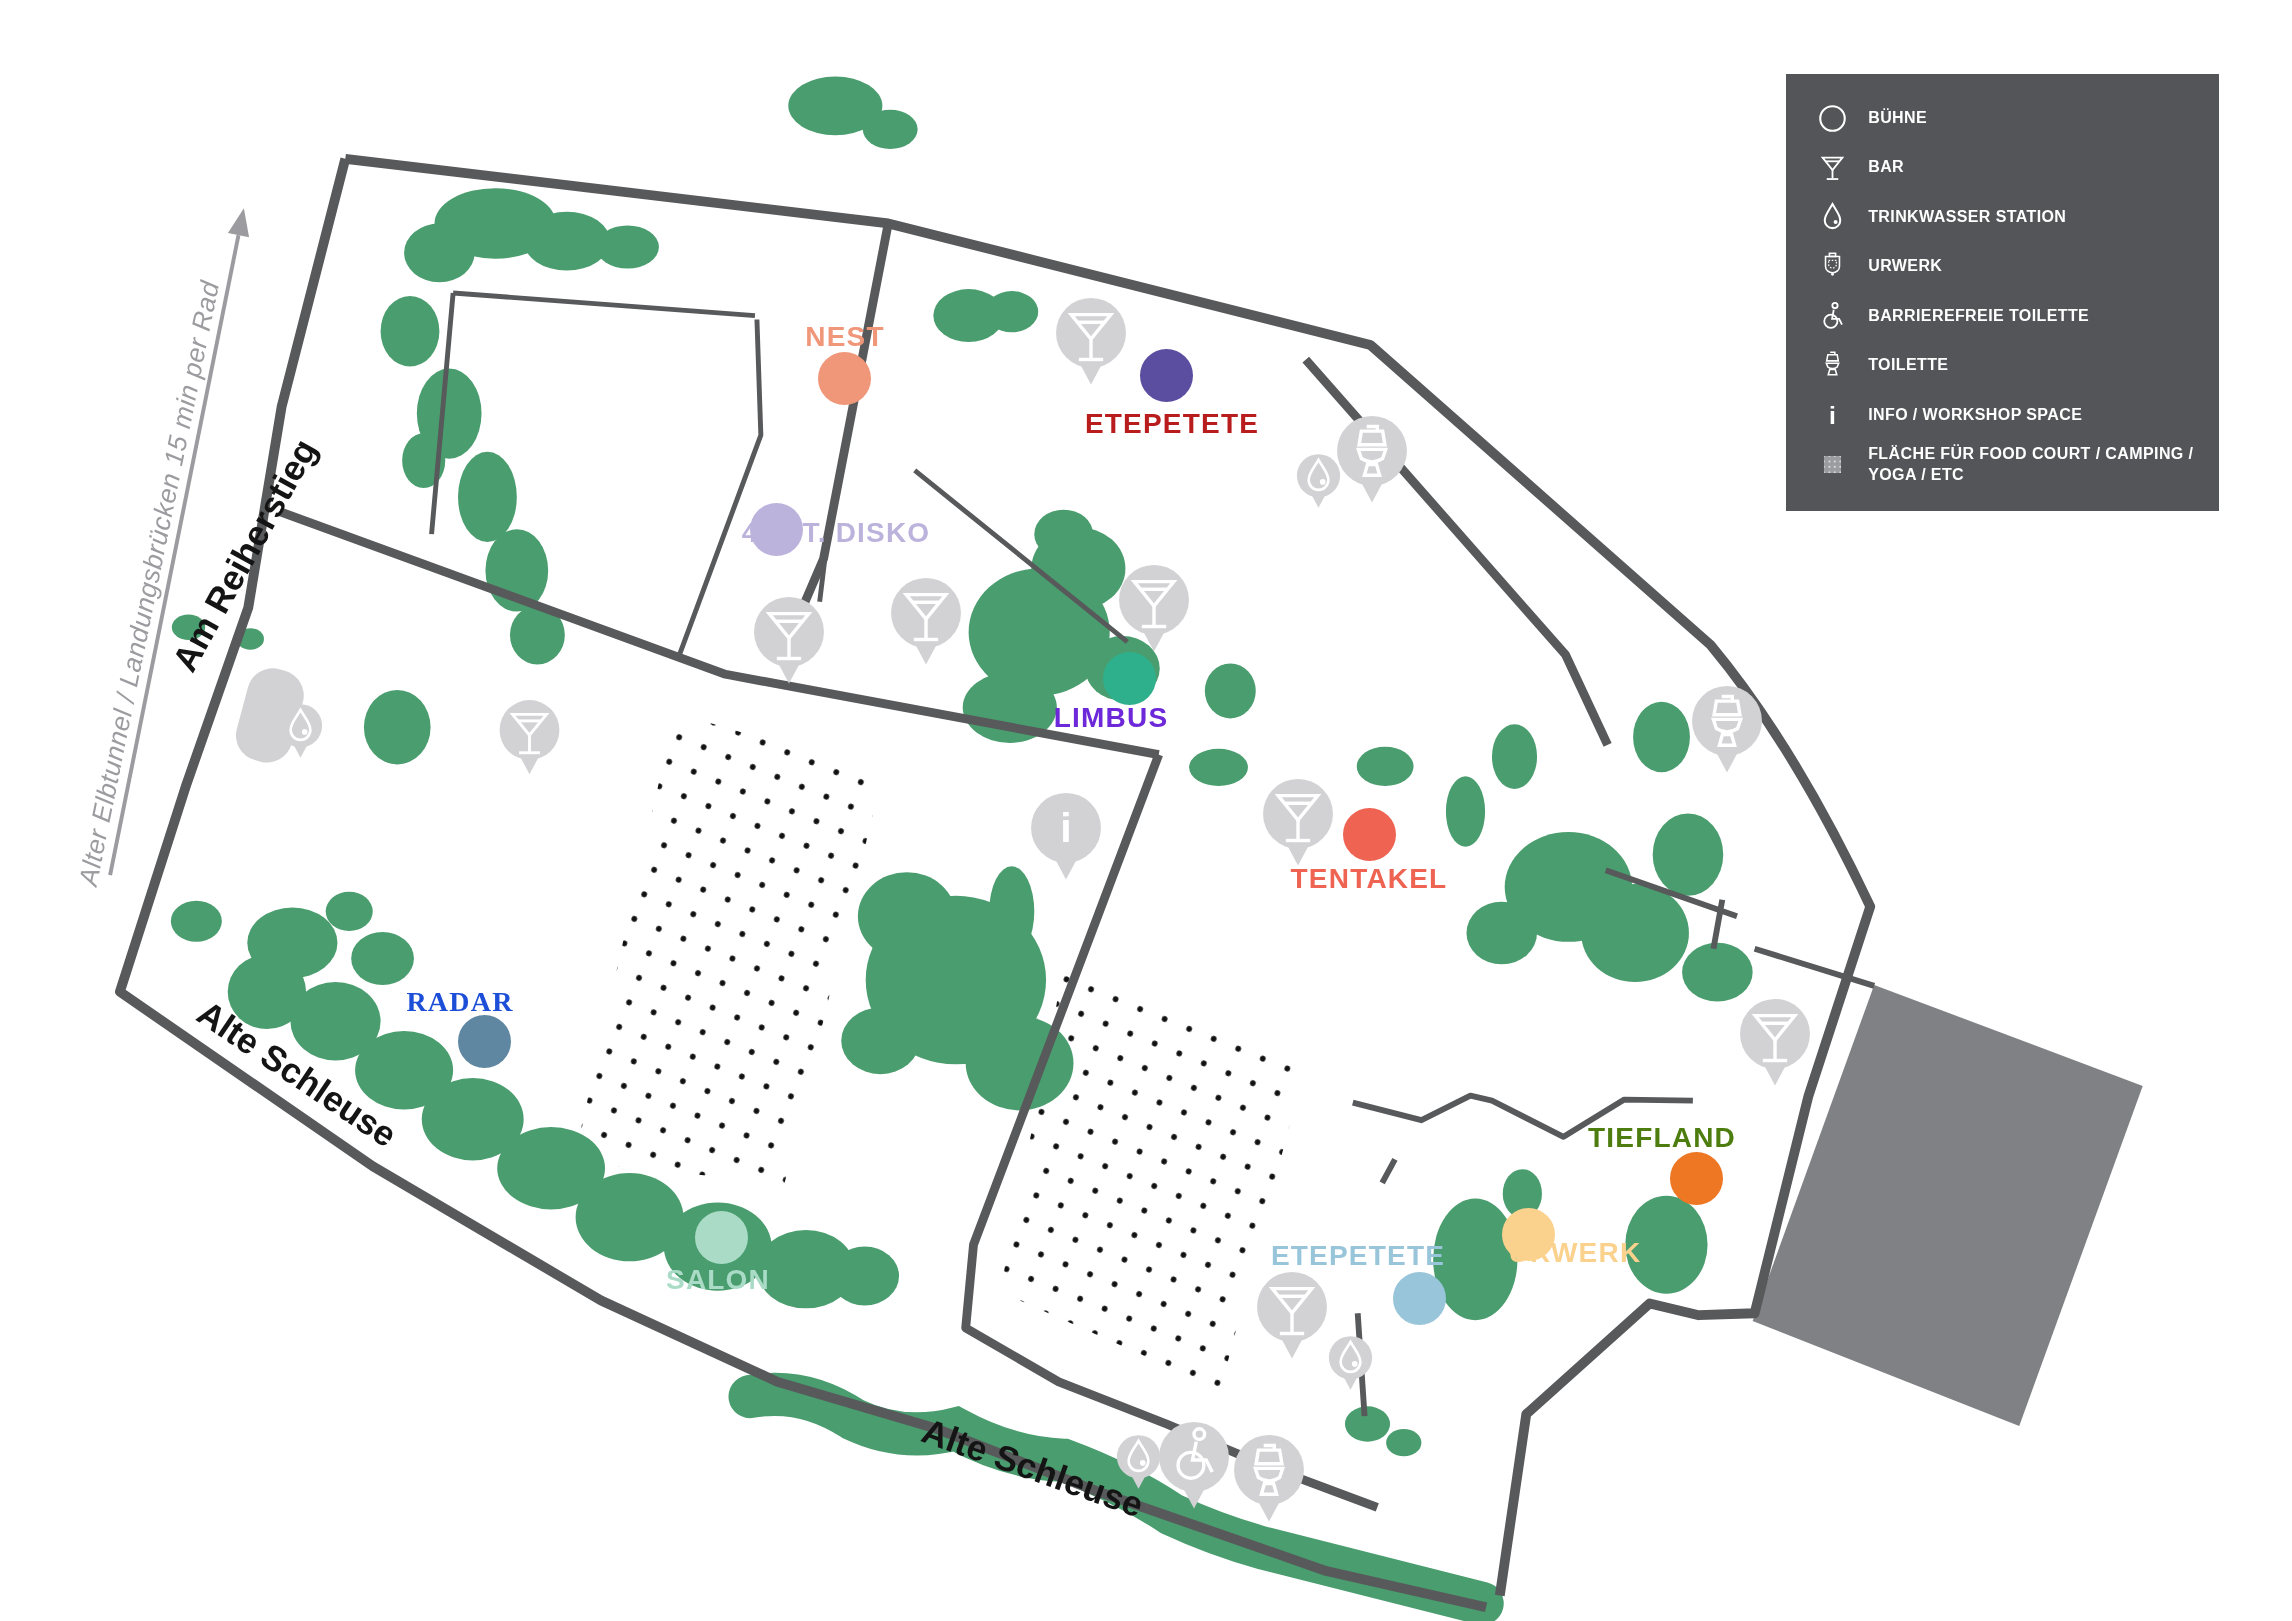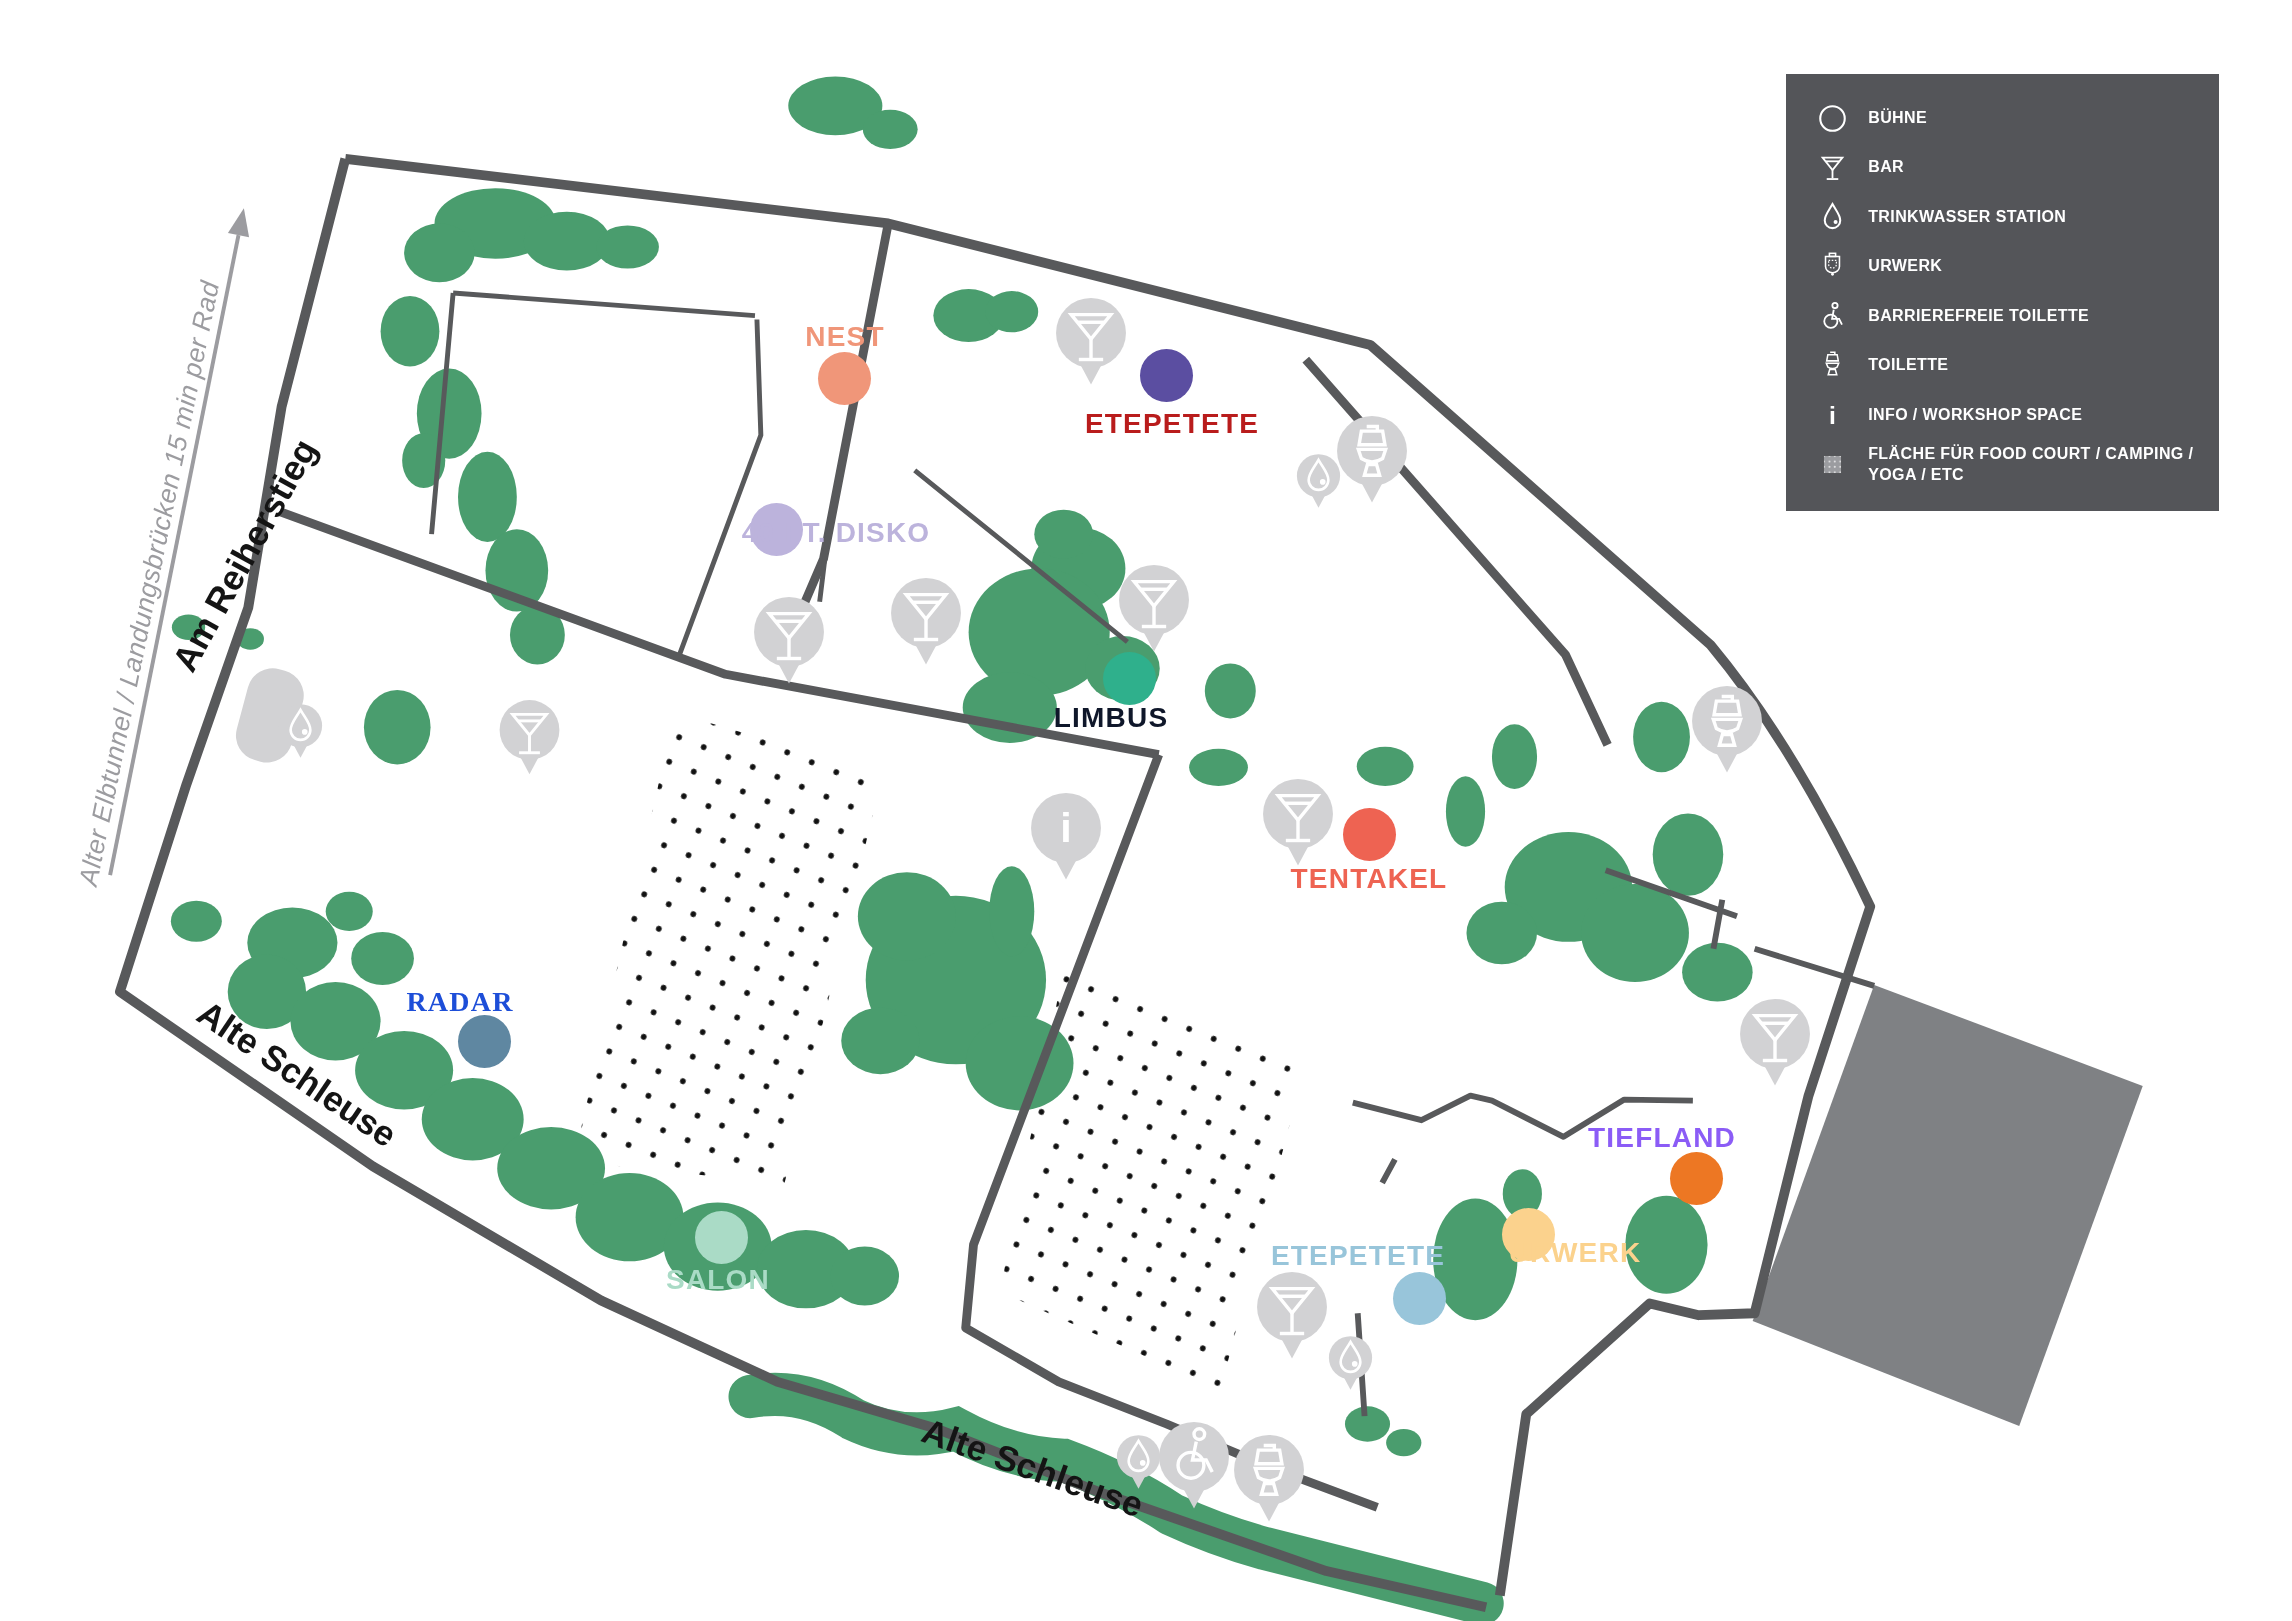--- a/index.html
+++ b/index.html
@@ -260,33 +260,33 @@
           <use href="#pin-toilet"></use>
         </svg>
       </div>
       <div class="stage-dot" style="left: 818px; top: 352px; background: rgb(240, 150, 121);"></div>
       <div class="stage-label" style="left: 845px; top: 337px; color: rgb(240, 150, 121);">NEST</div>
       <div class="stage-dot" style="left: 1140px; top: 349px; background: rgb(91, 78, 161);"></div>
       <div class="stage-label" style="left: 1166px; top: 424px; color: #b91c1c; margin-left: 6px;">ETEPETETE</div>
       <div class="stage-dot" style="left: 750px; top: 503px; background: rgb(188, 179, 220);"></div>
       <div class="stage-label" style="left: 836px; top: 486px; color: rgb(188, 179, 220); margin-top: 47px;">40 FT. DISKO</div>
       <div class="stage-dot" style="left: 1103px; top: 652px; background: rgb(47, 176, 140);"></div>
-      <div class="stage-label" style="left: 1111px; top: 718px; color: #0f172a;">LIMBUS</div>
+      <div class="stage-label" style="left: 1111px; top: 718px; color: #6d28d9;">LIMBUS</div>
       <div class="stage-dot" style="left: 1343px; top: 808px; background: rgb(238, 99, 82);"></div>
       <div class="stage-label" style="left: 1369px; top: 879px; color: rgb(238, 99, 82);">TENTAKEL</div>
       <div class="stage-dot" style="left: 458px; top: 1015px; background: rgb(95, 135, 161);"></div>
       <div class="stage-label" style="left: 460px; top: 1002px; color: #1d4ed8; font-family: Liberation Serif, serif;">RADAR</div>
       <div class="stage-dot" style="left: 695px; top: 1211px; background: rgb(170, 219, 198);"></div>
       <div class="stage-label" style="left: 718px; top: 1280px; color: rgb(170, 219, 198);">SALON</div>
       <div class="stage-dot" style="left: 1393px; top: 1272px; background: rgb(152, 197, 218);"></div>
       <div class="stage-label" style="left: 1358px; top: 1256px; color: rgb(152, 197, 218);">ETEPETETE</div>
       <div class="stage-dot" style="left: 1502px; top: 1208px; background: rgb(251, 210, 141);"></div>
       <div class="stage-label" style="left: 1575px; top: 1253px; color: rgb(251, 210, 141);">URWERK</div>
       <div class="stage-dot" style="left: 1670px; top: 1152px; background: rgb(237, 119, 35);"></div>
-      <div class="stage-label" style="left: 1662px; top: 1138px; color: #8b5cf6; text-align: center;">TIEFLAND</div>
+      <div class="stage-label" style="left: 1662px; top: 1138px; color: #4d7c0f; text-align: center;">TIEFLAND</div>
     </div>
 
   <div class="legend">
 
     <div class="legend-row">
       <span class="legend-ic">
         <svg width="35" height="35" viewBox="0 0 40 40">
             <circle cx="20" cy="20" r="14" fill="none" stroke="#fff" stroke-width="2.4"></circle>
           </svg>
       </span>

